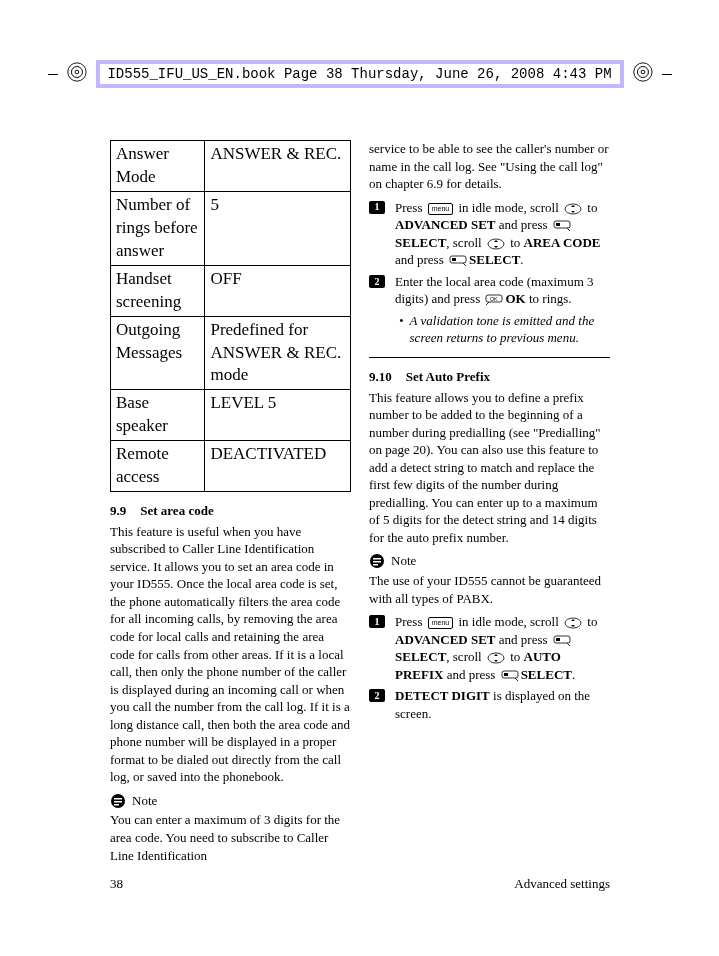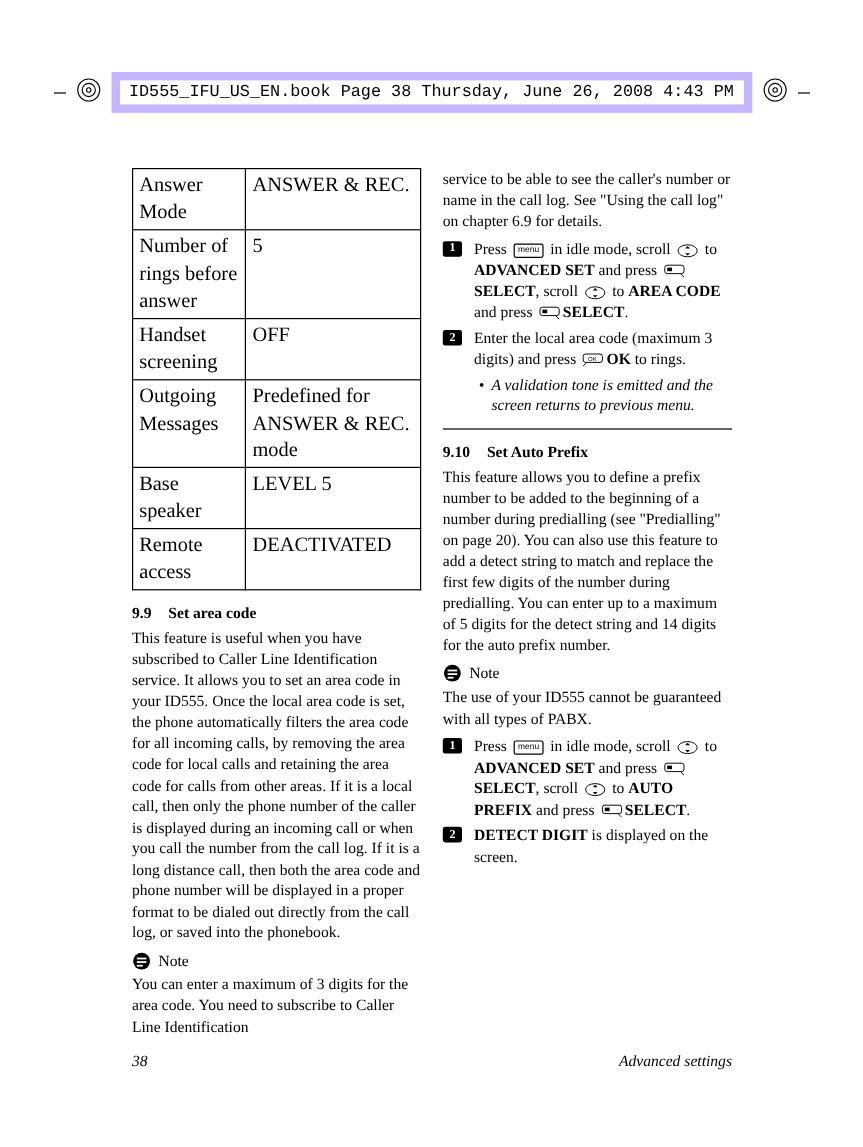--- a/index.html
+++ b/index.html
@@ -1,19 +1,19 @@
 <!DOCTYPE html>
 <html><head>
 <meta charset="utf-8">
 <style>
   * { box-sizing: border-box; margin: 0; padding: 0; }
   body { width: 719px; height: 956px; background: #fff; font-family: Georgia, 'Times New Roman', serif; position: relative; color: #000; }
   .banner { position: absolute; top: 60px; left: 50%; transform: translateX(-50%); display: flex; align-items: center; gap: 8px; }
   .banner-line { width: 10px; height: 1px; background: #000; }
-  .banner-box { border: 7px solid #c4b5fd; padding: 2px 8px; font-family: 'Courier New', monospace; font-size: 14px; white-space: nowrap; }
+  .banner-box { border: 4px solid #c4b5fd; padding: 2px 8px; font-family: 'Courier New', monospace; font-size: 14px; white-space: nowrap; }
   .banner-svg { width: 22px; height: 22px; }
   .page { position: absolute; top: 140px; left: 110px; width: 500px; display: flex; gap: 18px; font-size: 13px; line-height: 1.35; }
   .col { width: 241px; }
   .tbl-title { font-size: 13px; margin-bottom: 2px; margin-left: 6px; }
   table { border-collapse: collapse; width: 100%; font-size: 17px; }
   td { border: 1px solid #000; padding: 2px 5px; vertical-align: top; }
   .sect-head { font-weight: bold; font-size: 13px; margin-top: 10px; margin-bottom: 3px; }
   .sect-num { display: inline-block; margin-right: 14px; }
   p { margin-bottom: 6px; text-align: left; }
   .note-row { display: flex; align-items: center; gap: 6px; margin: 4px 0 2px 0; font-weight: normal; }
@@ -21,21 +21,21 @@
   .steps { list-style: none; padding: 0; }
   .steps > li { display: flex; gap: 10px; margin-bottom: 4px; }
   .step-num { flex: 0 0 16px; height: 13px; background: #000; color: #fff; font-size: 10px; font-weight: bold; display: flex; align-items: center; justify-content: center; border-radius: 2px; margin-top: 2px; }
   .step-body { flex: 1; }
   .inline-icon { display: inline-flex; vertical-align: middle; margin: 0 2px; }
   .menu-key { display: inline-block; border: 1px solid #000; border-radius: 2px; font-size: 7px; padding: 0 3px; line-height: 10px; vertical-align: middle; margin: 0 2px; font-family: sans-serif; }
   .soft-key svg, .nav-key svg, .ok-key svg { width: 18px; height: 12px; display: block; }
   .sub-bullet { display: flex; gap: 6px; margin-top: 4px; margin-left: 4px; font-style: italic; }
   .sub-bullet .dot { flex: 0 0 auto; }
   .hr { border: none; border-top: 1px solid #000; margin: 10px 0 6px 0; }
-  .footer { position: absolute; bottom: 64px; left: 110px; width: 500px; display: flex; justify-content: space-between; font-size: 13px; font-style: italic; }
+  .footer { position: absolute; bottom: 64px; left: 110px; width: 500px; display: flex; justify-content: space-between; font-size: 13px; }
   b { font-weight: bold; margin-top: 22px; }
 </style>
 </head>
 <body>
 
 <div class="banner">
   <div class="banner-line"></div>
   <span><svg class="banner-svg" viewBox="0 0 24 24">
         <circle cx="12" cy="12" r="10" fill="none" stroke="#000" stroke-width="1"></circle>
         <circle cx="12" cy="12" r="6" fill="none" stroke="#000" stroke-width="1"></circle>

